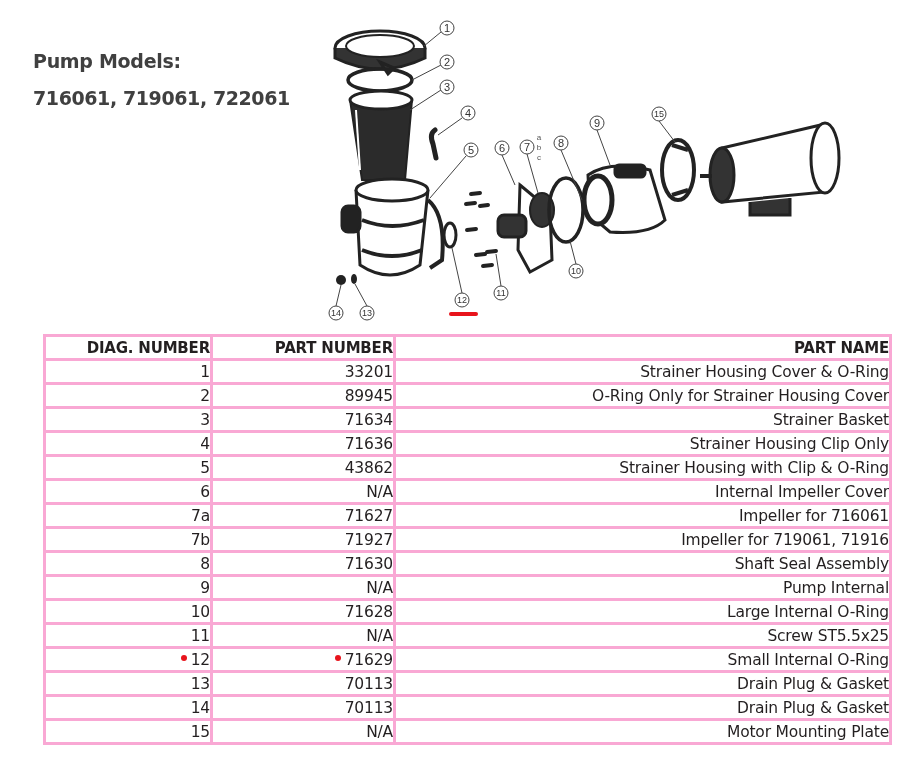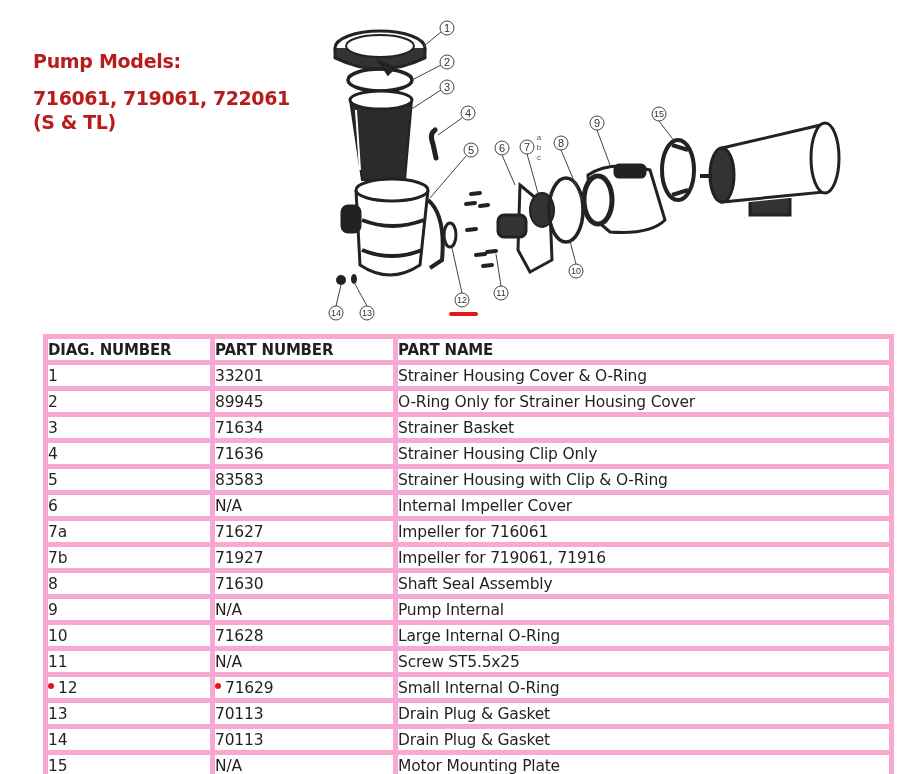--- a/index.html
+++ b/index.html
@@ -1,38 +1,37 @@
 <!DOCTYPE html>
 <html><head>
 <meta charset="utf-8">
 <style>
   html, body { margin:0; padding:0; background:#ffffff; }
   body { width:919px; height:774px; position:relative; overflow:hidden;
          font-family:"DejaVu Sans", "Liberation Sans", sans-serif; color:#231f20; }
-  .models { position:absolute; left:33px; top:50px; font-weight:bold; color:#b91c1c; }
+  .models { position:absolute; left:33px; top:50px; font-weight:bold; color:#404040; }
   .models .title { font-size:19px; letter-spacing:-0.3px; margin-bottom:14px; }
   .models .line { font-size:19px; line-height:24px; letter-spacing:-0.4px; }
   .diagram { position:absolute; left:320px; top:10px; width:560px; height:320px; }
   .callout-label { font-family:"Liberation Sans", sans-serif; font-size:11px; fill:#333; text-anchor:middle; dominant-baseline:central; }
   .sub-label { font-family:"Liberation Sans", sans-serif; font-size:8px; fill:#555; text-anchor:middle; }
   table.parts { position:absolute; left:43px; top:334px; width:846px; border-collapse:collapse;
                 border:2px solid #333; table-layout:fixed; }
-  table.parts th, table.parts td { border:5px solid #f9a8d4; text-align:left; padding:0; height:21px;
+  table.parts th, table.parts td { border:3px solid #f9a8d4; text-align:right; padding:0; height:21px;
                 font-size:15.5px; line-height:20px; white-space:nowrap; overflow:hidden; }
   table.parts th { font-weight:bold; font-size:15px; border-bottom:2px solid #333; letter-spacing:-0.2px; }
   table.parts td { letter-spacing:-0.2px; }
   .dot { display:inline-block; width:6px; height:6px; border-radius:50%; margin-right:4px; vertical-align:middle; position:relative; top:-2px; }
 </style>
 </head>
 <body>
 
 <div class="models">
   <div class="title">Pump Models:</div>
   <div class="line">716061, 719061, 722061</div>
-  <div class="line">(S &amp; TL)</div>
 </div>
 
 <div class="diagram">
   <svg width="560" height="320" viewBox="0 0 560 320" xmlns="http://www.w3.org/2000/svg">
 
     <g stroke="#222" fill="#fff" stroke-width="3">
       <ellipse cx="60" cy="38" rx="45" ry="17"></ellipse>
       <path d="M15 38 L15 48 Q60 70 105 48 L105 38" fill="#333"></path>
       <ellipse cx="60" cy="36" rx="34" ry="11" stroke-width="2"></ellipse>
       <path d="M60 52 l14 6 l-6 6 z" fill="#333"></path>
@@ -215,21 +214,21 @@
         <td><span>71634</span></td>
         <td><span>Strainer Basket</span></td>
       </tr>
       <tr>
         <td><span>4</span></td>
         <td><span>71636</span></td>
         <td><span>Strainer Housing Clip Only</span></td>
       </tr>
       <tr>
         <td><span>5</span></td>
-        <td><span>83583</span></td>
+        <td><span>43862</span></td>
         <td><span>Strainer Housing with Clip &amp; O-Ring</span></td>
       </tr>
       <tr>
         <td><span>6</span></td>
         <td><span>N/A</span></td>
         <td><span>Internal Impeller Cover</span></td>
       </tr>
       <tr>
         <td><span>7a</span></td>
         <td><span>71627</span></td>

